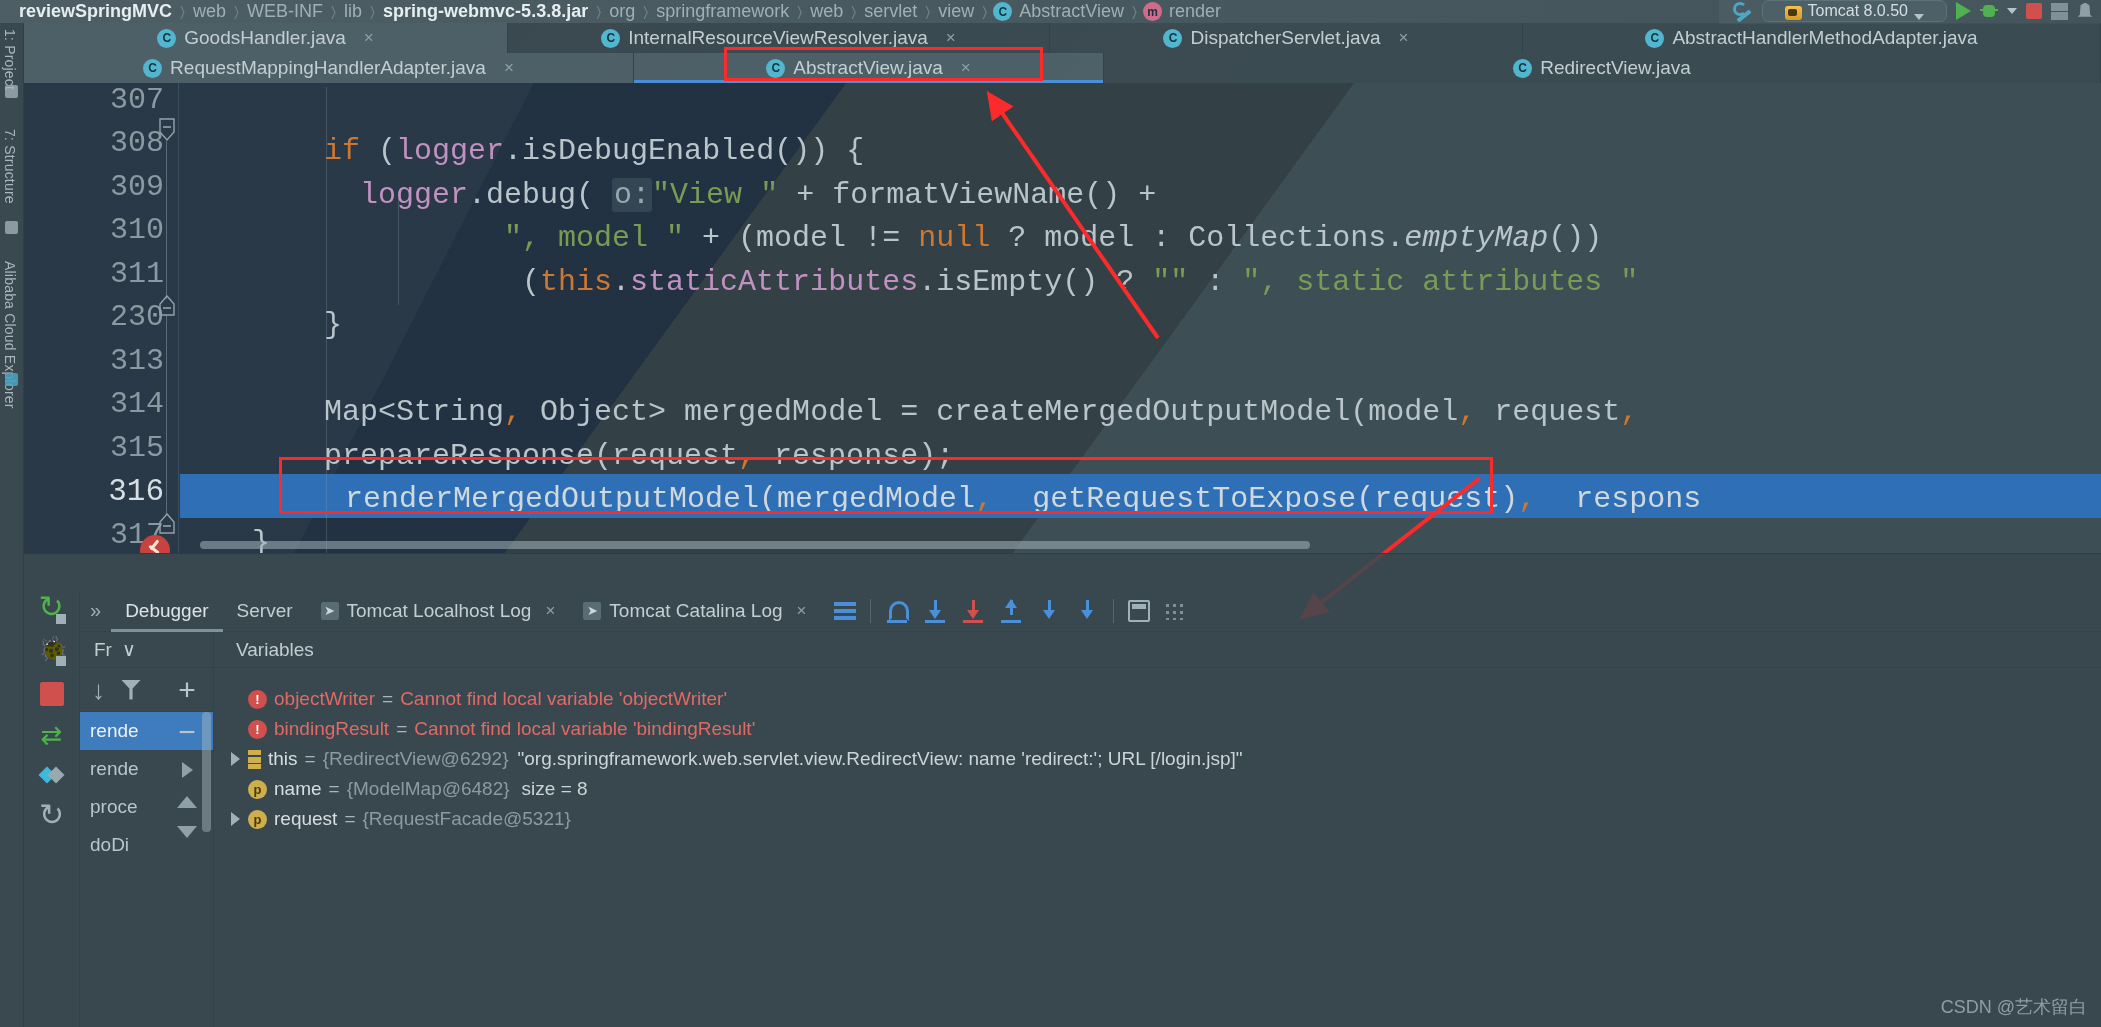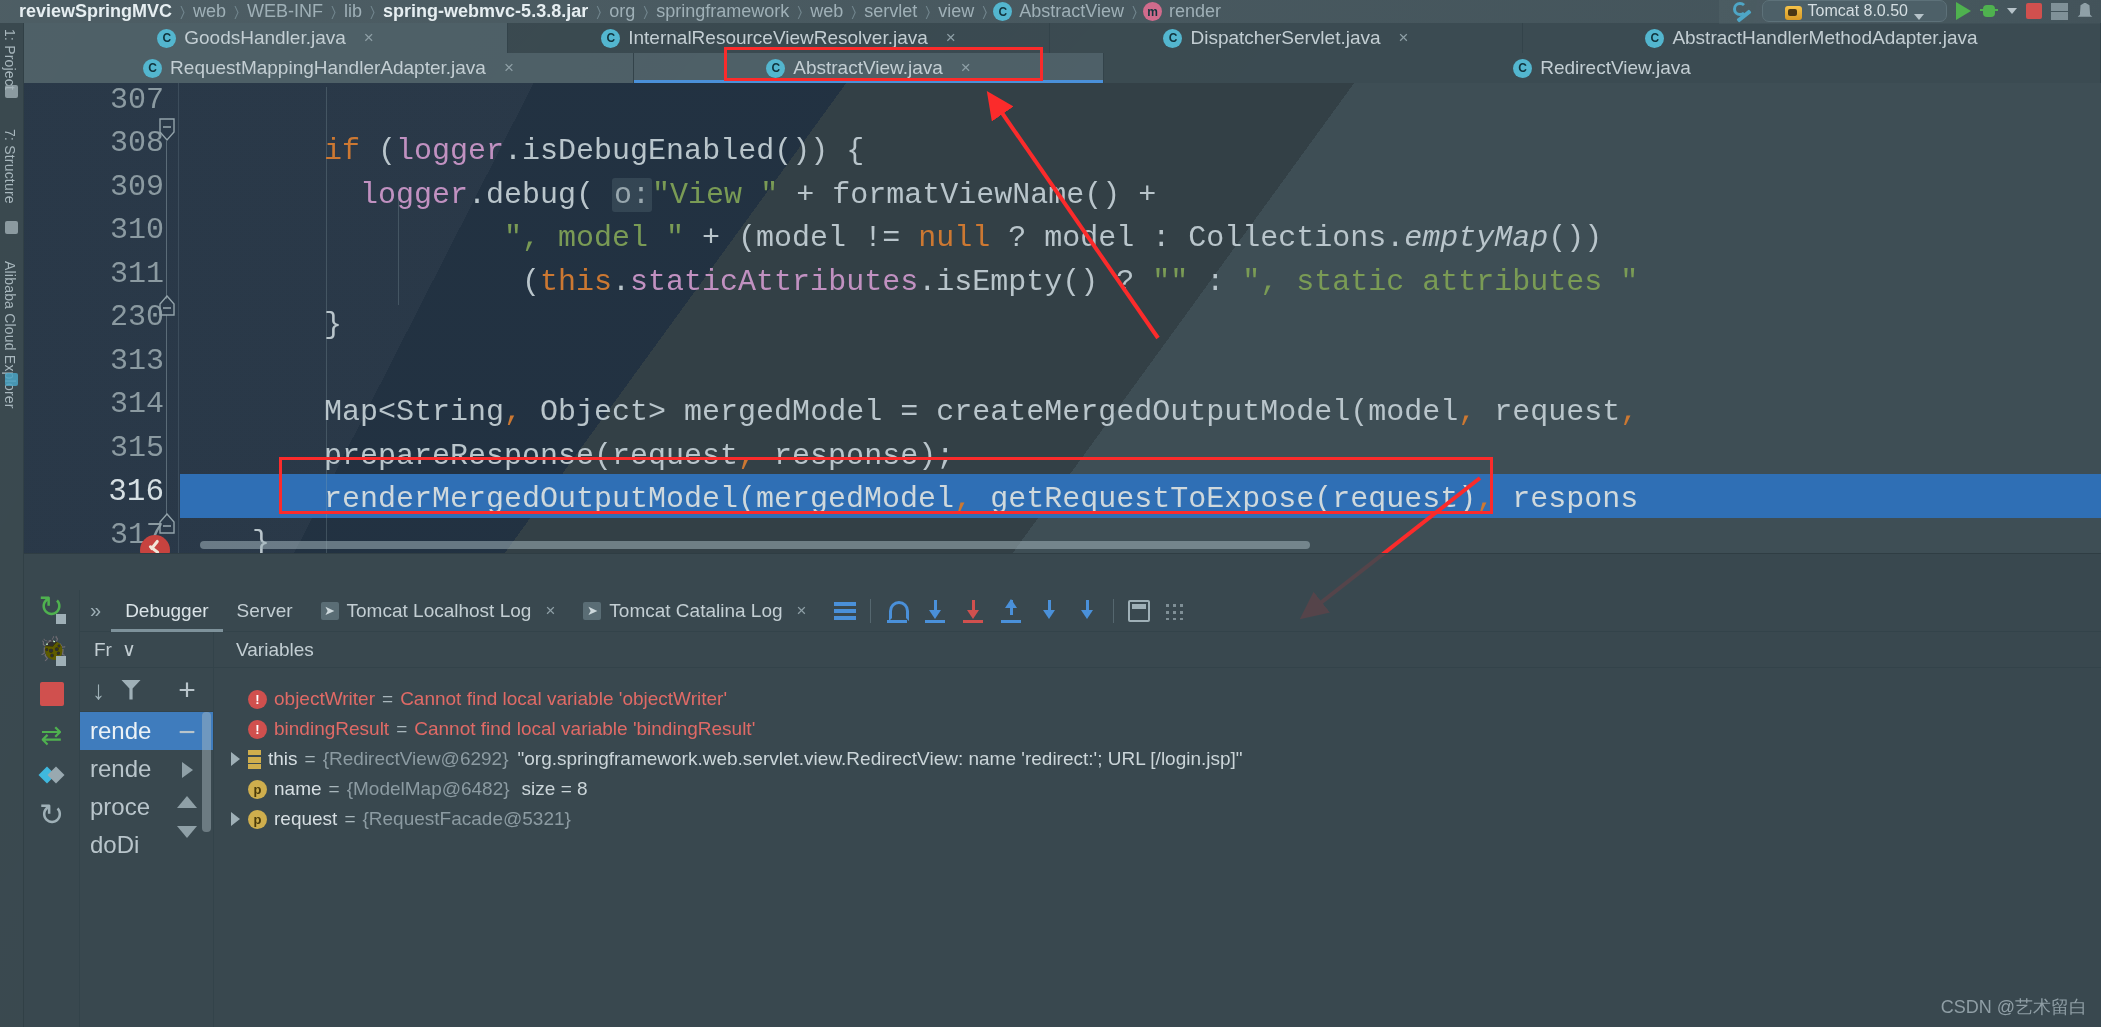--- a/index.html
+++ b/index.html
@@ -215,21 +215,21 @@
   .kw  { color: #cc7832; }
   .fld { color: #c191c1; }
   .str { color: #7a9b55; }
   .plain { color: #b9c5cb; }
   .ital { color: #b9c5cb; font-style: italic; }
   .comma { color: #cc7832; }
   .hint {
     background: rgba(120,140,150,0.22);
     color: #98a7ae; border-radius: 3px; padding: 0 2px;
   }
-  .white { color: #cfd8dc; }
+  .white { color: #cfd8dc; margin-left: 21px; }
 
   
   #editor-hscroll {
     position: absolute; left: 156px; bottom: 4px; width: 1925px; height: 8px;
   }
   #editor-hscroll .thumb {
     position: absolute; left: 20px; top: 0; width: 1110px; height: 8px;
     background: rgba(160,178,186,0.55); border-radius: 4px;
   }
 
@@ -343,21 +343,21 @@
   }
   #frames-toolbar {
     height: 44px; display: flex; align-items: center; gap: 16px; padding-left: 12px;
     border-bottom: 1px solid #33434a;
   }
   .arrow-dn { color: #9fb0b7; font-size: 26px; line-height: 26px; }
   .funnel { width: 20px; height: 20px; background: #9fb0b7;
       clip-path: polygon(0 0, 100% 0, 58% 45%, 58% 100%, 42% 100%, 42% 45%); }
   .frame-item {
     height: 38px; display: flex; align-items: center; padding-left: 10px;
-    font-size: 24px; color: #b9c5cb; overflow: hidden; white-space: nowrap;
+    font-size: 19px; color: #b9c5cb; overflow: hidden; white-space: nowrap;
   }
   .frame-item.sel { background: #3f7cbd; color: #ecf2f6; }
   #frames-scroll {
     position: absolute; right: 2px; top: 80px; width: 9px; height: 120px;
     background: rgba(170,186,194,0.45); border-radius: 4px;
   }
   #vars-side {
     position: absolute; left: 140px; top: 118px; width: 46px; bottom: 0;
     display: flex; flex-direction: column; align-items: center; gap: 18px; padding-top: 6px;
   }

